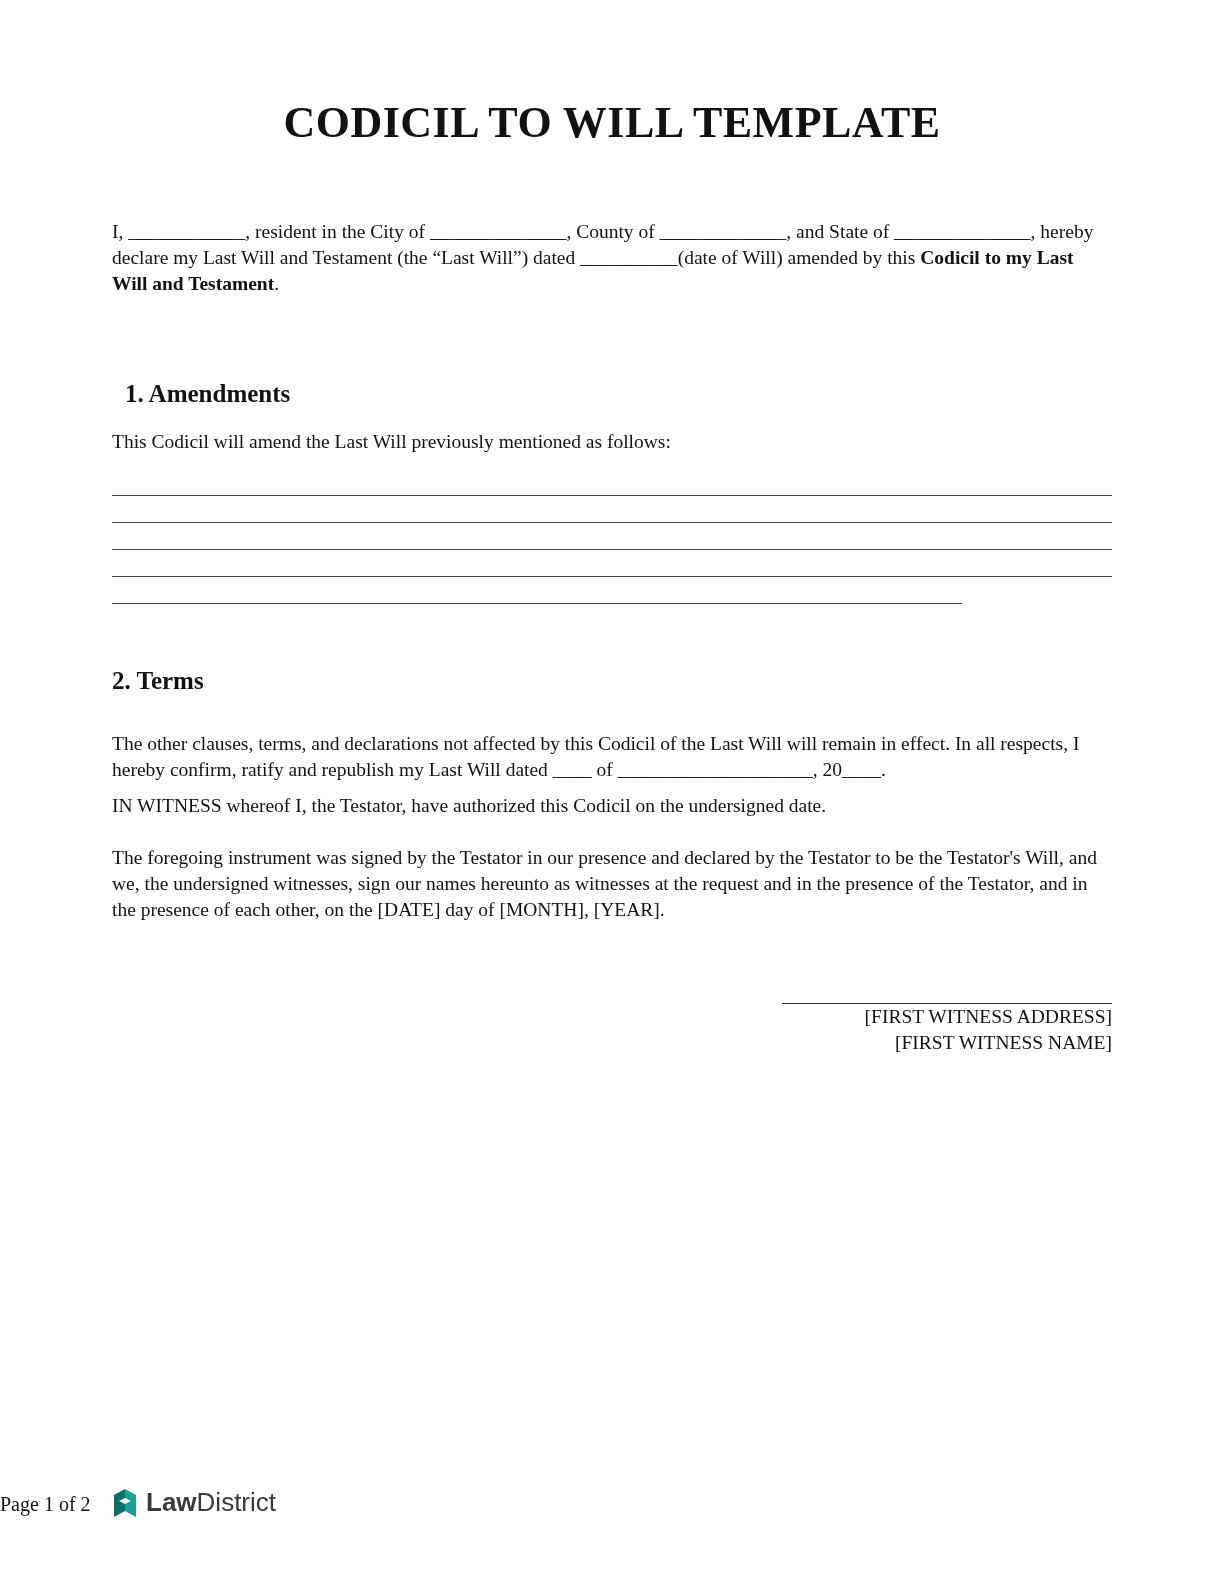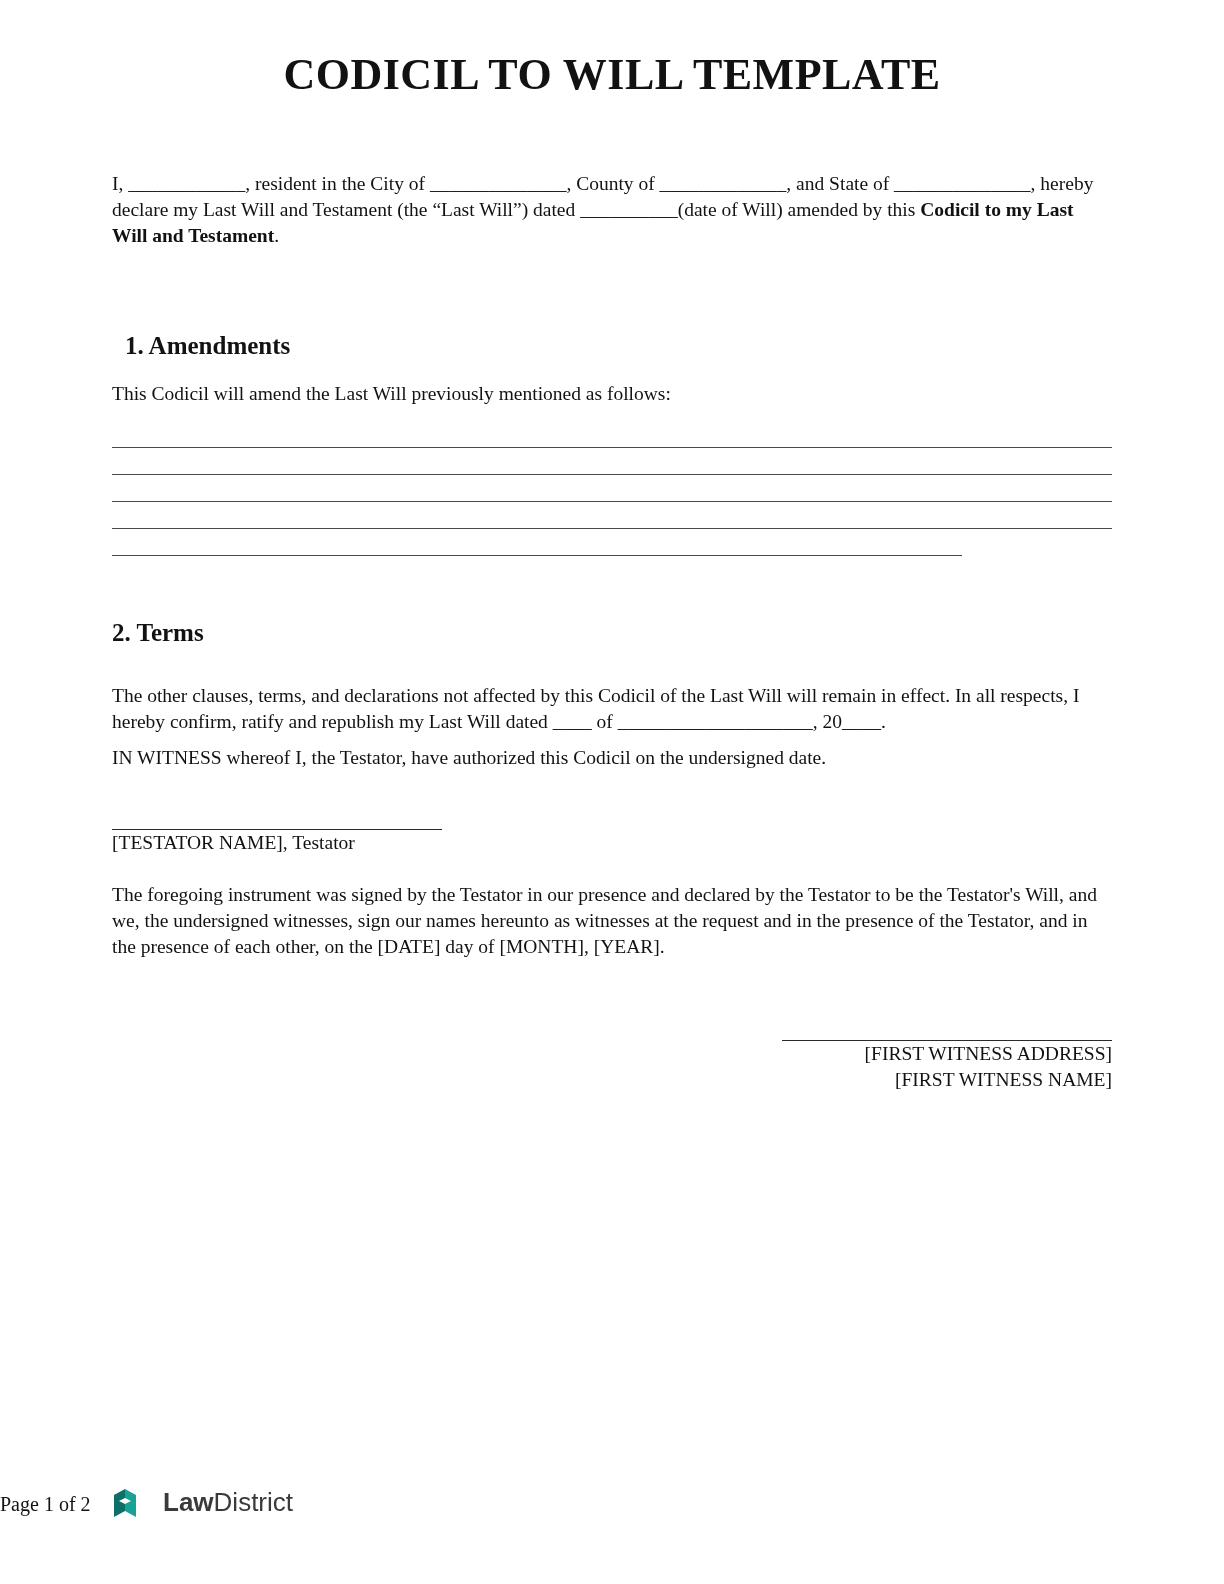--- a/index.html
+++ b/index.html
@@ -14,21 +14,21 @@
     margin: 0 auto;
     background: #ffffff;
     font-family: "Liberation Serif", "DejaVu Serif", serif;
     color: #121212;
     overflow: hidden;
   }
   .content {
     padding: 0 112px;
   }
   .doc-title {
-    margin-top: 50px;
+    margin-top: 98px;
     text-align: center;
     font-size: 44px;
     font-weight: bold;
     letter-spacing: 0.5px;
     line-height: 1.15;
   }
   .body-text {
     font-size: 19.5px;
     line-height: 26px;
   }
@@ -99,21 +99,21 @@
     right: 0;
     bottom: 66px;
     height: 40px;
   }
   .logo {
     position: absolute;
     left: 112px;
     bottom: 0;
     display: flex;
     align-items: center;
-    gap: 25px;
+    gap: 8px;
     font-family: "Liberation Sans", sans-serif;
     font-size: 26px;
     color: #3a3a3a;
   }
   .logo-icon {
     width: 26px;
     height: 30px;
     display: inline-block;
   }
   .logo-law {
@@ -157,24 +157,20 @@
       <div class="rule-line"></div>
       <div class="rule-line short"></div>
     </div>
 
     <div class="section-heading terms-heading">2. Terms</div>
 
     <div class="body-text terms-para1">The other clauses, terms, and declarations not affected by this Codicil of the Last Will will remain in effect. In all respects, I hereby confirm, ratify and republish my Last Will dated ____ of ____________________, 20____.</div>
 
     <div class="body-text terms-para2">IN WITNESS whereof I, the Testator, have authorized this Codicil on the undersigned date.</div>
 
-    <div class="sig-block-testator">
-      <div class="sig-line"></div>
-      <div class="sig-label">[TESTATOR NAME], Testator</div>
-    </div>
 
     <div class="body-text witness-para">The foregoing instrument was signed by the Testator in our presence and declared by the Testator to be the Testator's Will, and we, the undersigned witnesses, sign our names hereunto as witnesses at the request and in the presence of the Testator, and in the presence of each other, on the [DATE] day of [MONTH], [YEAR].</div>
 
     <div class="witness-block witness-block-1">
       <div class="sig-line"></div>
       <div class="sig-label">[FIRST WITNESS ADDRESS]</div>
       <div class="sig-label">[FIRST WITNESS NAME]</div>
     </div>
 
 

